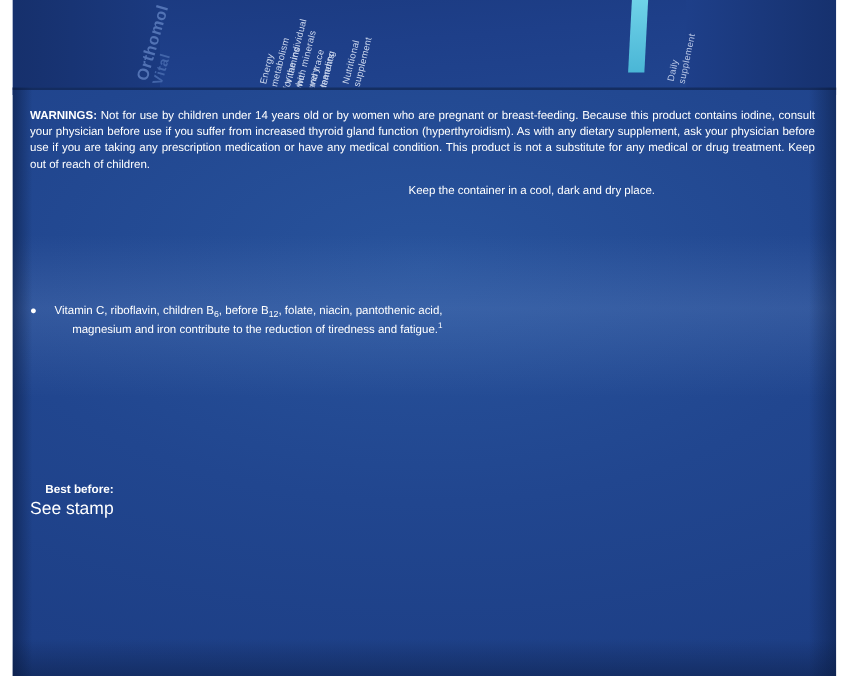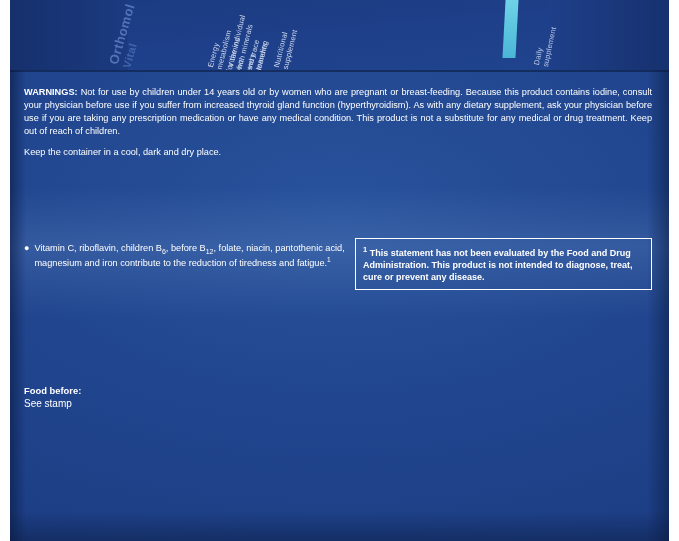--- a/index.html
+++ b/index.html
@@ -162,20 +162,21 @@
     width: 659px; height: 2px;
     background: rgba(10,24,58,0.55);
   }
 
   
   .copy {
     position: absolute;
     color: #ffffff;
     font-size: 9.2px;
     line-height: 1.42;
+    text-align: right;
   }
   .warnings {
     left: 14px;
     top: 16px;
     width: 628px;
     text-align: justify;
   }
   .warnings b { font-weight: 700; }
 
   .storage {
@@ -231,21 +232,21 @@
     left: 14px;
     top: 314px;
   }
   .bestbefore .bb-label {
     font-weight: 700;
     font-size: 9.4px;
     display: block;
   }
   .bestbefore .bb-value {
     font-weight: 400;
-    font-size: 10px;
+    font-size: 14px;
     display: block;
   }
 </style>
 </head>
 <body>
 
 <div id="stage">
 
   <div class="box">
 
@@ -281,25 +282,22 @@
 
       <div class="copy storage">Keep the container in a cool, dark and dry place.</div>
 
       <div class="copy bullets">
         <div class="bullet-row">
           <span class="bullet-dot">●</span>
           <span class="bullet-text"><span>Vitamin C, riboflavin, children B</span><sub>6</sub><span>, before B</span><sub>12</sub><span>, folate, niacin, pantothenic acid, magnesium and iron contribute to the reduction of tiredness and fatigue.</span><sup>1</sup></span>
         </div>
       </div>
 
-      <div class="disclaimer-box">
-        <div class="disclaimer-text"><span class="dagger">1</span> <span>This statement has not been evaluated by the Food and Drug Administration. This product is not intended to diagnose, treat, cure or prevent any disease.</span></div>
-      </div>
 
       <div class="copy bestbefore">
-        <span class="bb-label">Food before:</span>
+        <span class="bb-label">Best before:</span>
         <span class="bb-value">See stamp</span>
       </div>
     </div>
 
     <div class="lid-seam"></div>
   </div>
 </div>
 
 </body></html>

